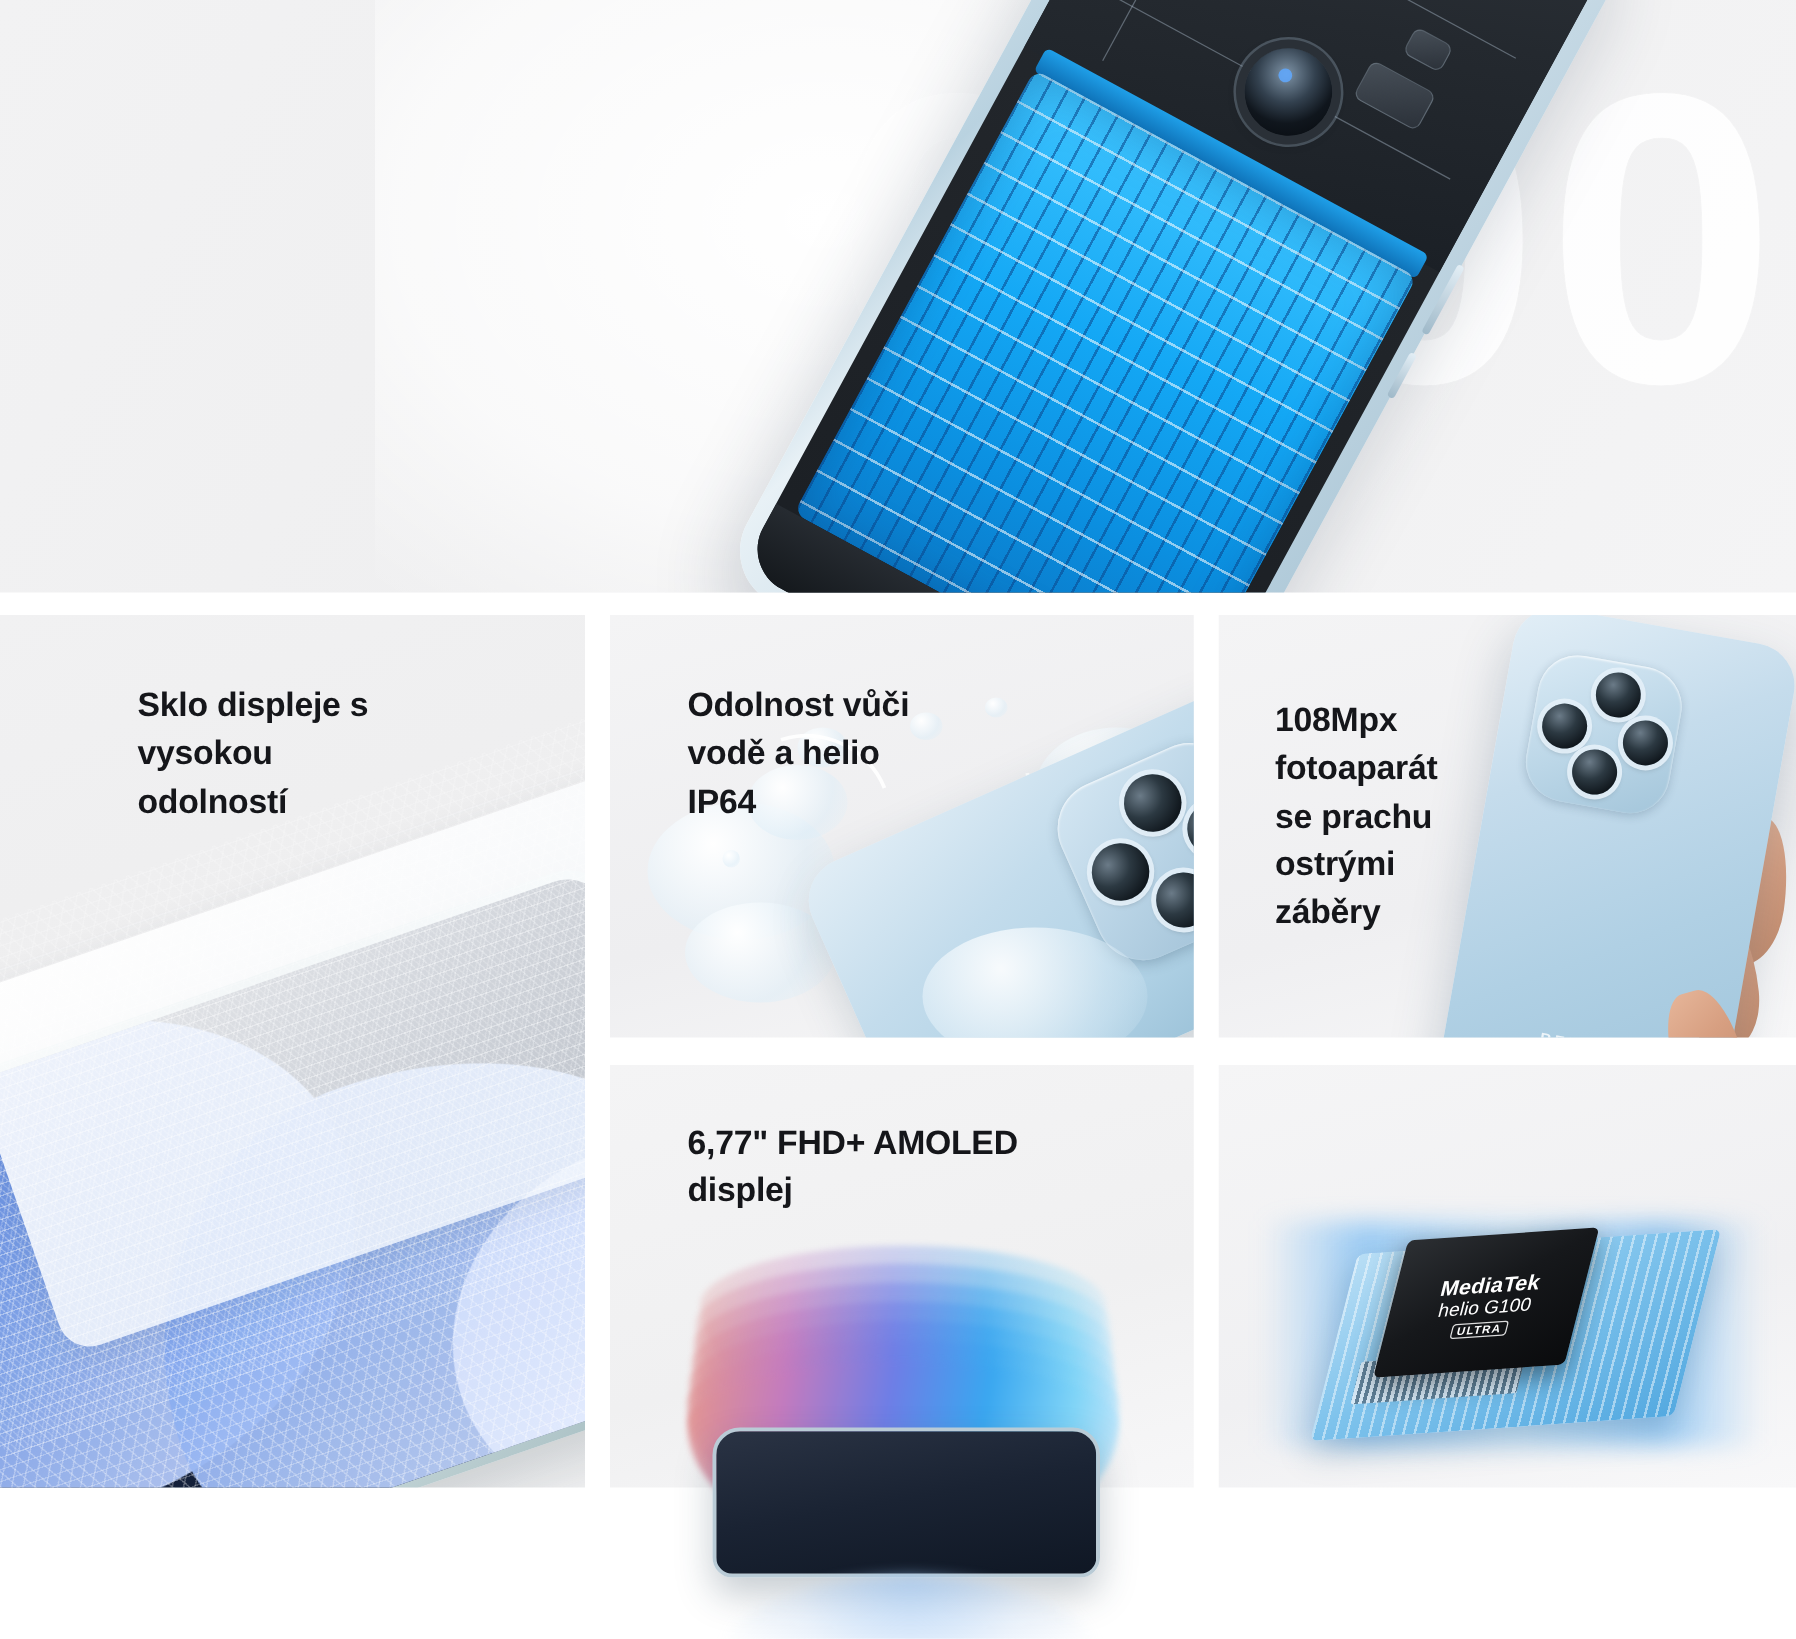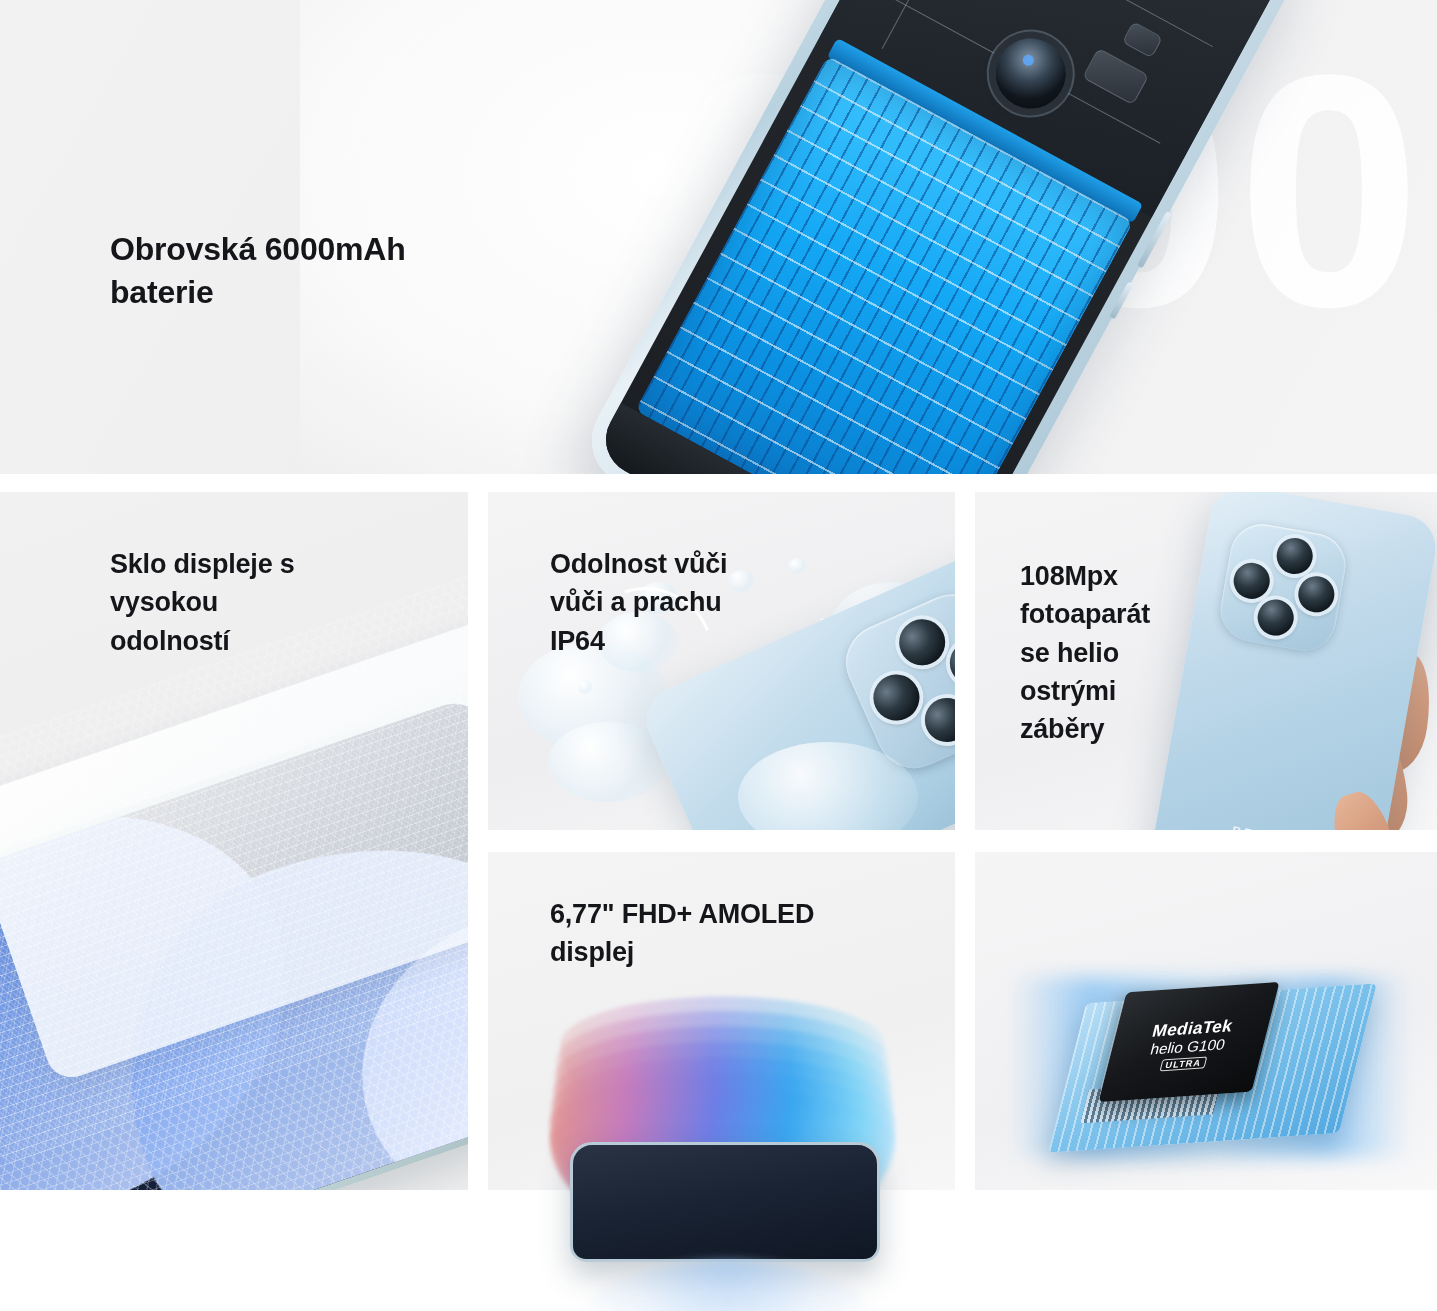--- a/index.html
+++ b/index.html
@@ -307,22 +307,20 @@
           <div class="hb-lens" style="left:168px;top:196px;width:70px;height:70px;"></div>
         </div>
         <div class="hero-batt-top"></div>
         <div class="hero-batt"></div>
         <div class="hero-bottom"></div>
       </div>
       <div class="hero-btn" style="top:300px;height:62px;"></div>
       <div class="hero-btn" style="top:380px;height:40px;"></div>
     </div>
   </div>
-  <div class="panel-title" id="battery-title">Obrovská 6000mAh
-baterie</div>
 
   <div class="panel" id="panel-glass">
     <div class="glass-scene">
       <div class="glass-phone">
         <div class="glass-screen">
           <div class="gwave gw1"></div>
           <div class="gwave gw2"></div>
           <div class="gwave gw3"></div>
           <div class="hexfilm"></div>
         </div>
@@ -357,42 +355,42 @@
           <div class="cam-lens" style="left:58px;top:12px;width:46px;height:46px;"></div>
           <div class="cam-lens" style="left:12px;top:52px;width:46px;height:46px;"></div>
           <div class="cam-lens" style="left:96px;top:52px;width:44px;height:44px;"></div>
           <div class="cam-lens" style="left:50px;top:94px;width:44px;height:44px;"></div>
         </div>
       </div>
       <div class="splash" style="left:250px;top:250px;width:180px;height:110px;opacity:.9"></div>
     </div>
   </div>
   <div class="panel-title" id="water-title">Odolnost vůči
-vůči a prachu
+vodě a helio
 IP64</div>
 
   <div class="panel" id="panel-camera">
     <div class="cam-scene">
       <div class="finger" style="left:225px;top:160px;width:64px;height:120px;transform:rotate(8deg);"></div>
       <div class="finger" style="left:206px;top:238px;width:60px;height:110px;transform:rotate(-6deg);"></div>
       <div class="held-phone">
         <div class="held-island">
           <div class="cam-lens" style="left:46px;top:8px;width:36px;height:36px;"></div>
           <div class="cam-lens" style="left:8px;top:40px;width:36px;height:36px;"></div>
           <div class="cam-lens" style="left:74px;top:42px;width:36px;height:36px;"></div>
           <div class="cam-lens" style="left:38px;top:72px;width:36px;height:36px;"></div>
         </div>
         <div class="redmi-logo">REDMI</div>
       </div>
       <div class="finger" style="left:196px;top:300px;width:56px;height:96px;transform:rotate(-16deg);"></div>
     </div>
   </div>
   <div class="panel-title" id="camera-title">108Mpx
 fotoaparát
-se helio
+se prachu
 ostrými
 záběry</div>
 
   <div class="panel" id="panel-amoled">
     <div class="amoled-clip"></div>
     <div class="amoled-stack">
       <div class="alayer" style="top:0px;   opacity:.28; transform:scale(.94)"></div>
       <div class="alayer" style="top:16px;  opacity:.34; transform:scale(.96)"></div>
       <div class="alayer" style="top:32px;  opacity:.42; transform:scale(.97)"></div>
       <div class="alayer" style="top:48px;  opacity:.50; transform:scale(.98)"></div>

